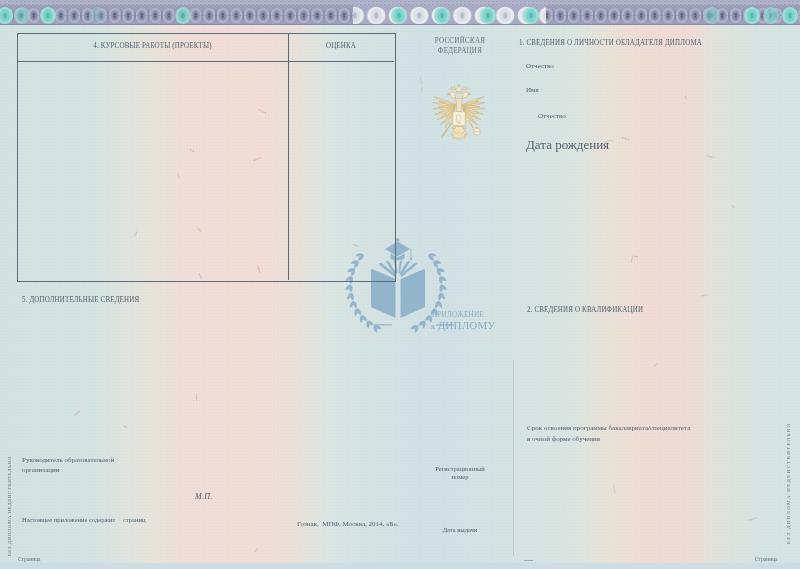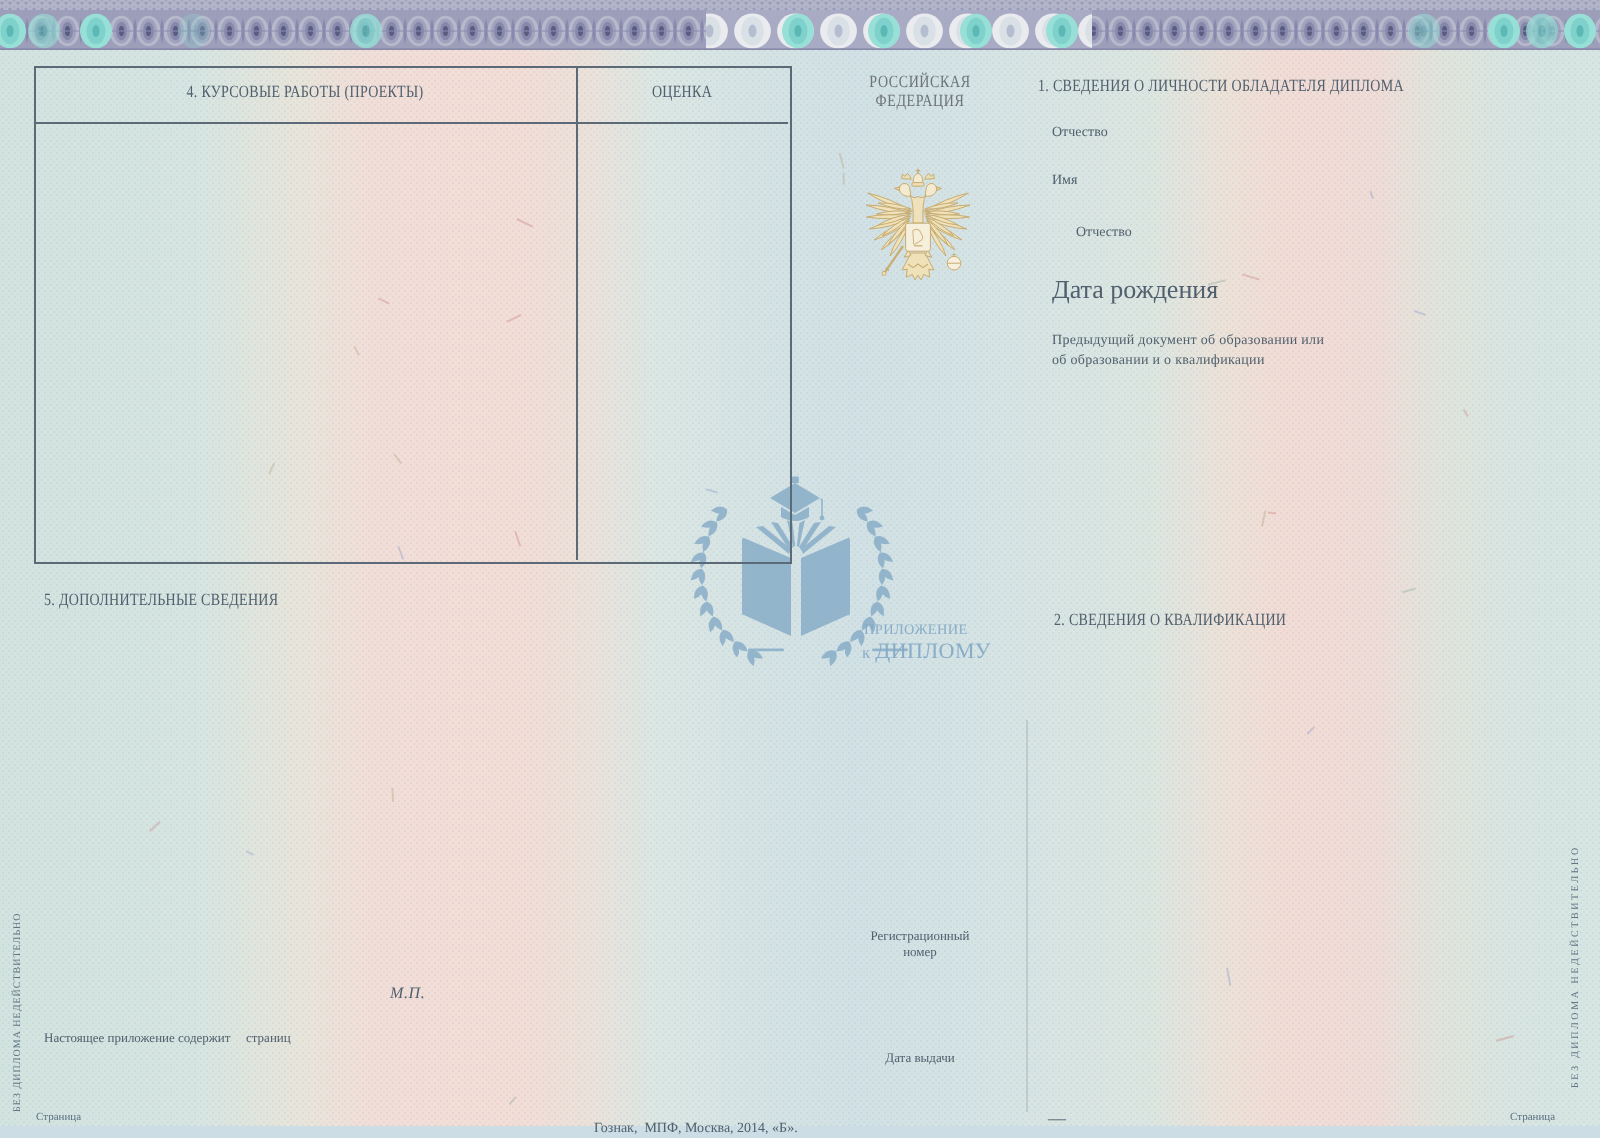--- a/index.html
+++ b/index.html
@@ -253,40 +253,41 @@
   <div class="t cap" style="left:519px;top:38px;font-size:7.5px;">1. СВЕДЕНИЯ О ЛИЧНОСТИ ОБЛАДАТЕЛЯ ДИПЛОМА</div>
 
   <div class="t" style="left:526px;top:62px;font-size:7px;">Отчество</div>
 
   <div class="t" style="left:526px;top:86px;font-size:7px;text-align:center;">Имя</div>
 
   <div class="t" style="left:526px;top:112px;font-size:7px;padding-left:12px;">Отчество</div>
 
   <div class="t" style="left:526px;top:137px;font-size:13px;">Дата рождения</div>
 
-  <div class="t" style="left:526px;top:165px;font-size:7px;line-height:10px;letter-spacing:0.15px;">Предыдущий документ об образовании или<br>об образовании и о квалификации</div>
 
   <div class="t cap" style="left:527px;top:305px;font-size:7.5px;">2. СВЕДЕНИЯ О КВАЛИФИКАЦИИ</div>
 
 
-
+  <div class="t" style="left:527px;top:423px;font-size:7px;line-height:10.5px;">Срок освоения программы бакалавриата/специалитета<br>в очной форме обучения</div>
+
+  <div class="t" style="left:22px;top:455px;font-size:7px;line-height:10px;">Руководитель образовательной<br>организации</div>
 
   <div class="t" style="left:195px;top:492px;font-size:8px;letter-spacing:0.3px;font-style:italic;">М.П.</div>
 
   <div class="t" style="left:22px;top:516px;font-size:6.5px;">Настоящее приложение содержит</div>
 
   <div class="t" style="left:123px;top:516px;font-size:6.5px;">страниц</div>
 
   <div class="t" style="left:18px;top:556px;font-size:5.5px;color:#5a7080;">Страница</div>
 
   <div class="t" style="left:425px;top:465px;width:70px;text-align:center;font-size:6.5px;line-height:8px;">Регистрационный<br>номер</div>
 
   <div class="t" style="left:425px;top:526px;width:70px;text-align:center;font-size:6.5px;">Дата выдачи</div>
 
-  <div class="t" style="left:297px;top:560px;font-size:7px;">Гознак,&nbsp; МПФ,&nbsp;Москва,&nbsp;2014,&nbsp;«Б».</div>
+  <div class="t" style="left:297px;top:520px;font-size:7px;">Гознак,&nbsp; МПФ,&nbsp;Москва,&nbsp;2014,&nbsp;«Б».</div>
 
   <div class="t" style="left:524px;top:554px;font-size:9px;">—</div>
 
   <div class="t" style="left:755px;top:556px;font-size:5.5px;color:#5a7080;">Страница</div>
 
   <div class="t" style="left:7px;top:556px;font-size:5px;color:#5f7382;transform:rotate(-90deg);transform-origin:0 0;letter-spacing:0.5px;">БЕЗ ДИПЛОМА НЕДЕЙСТВИТЕЛЬНО</div>
 
   <div class="t" style="left:786px;top:544px;font-size:5px;color:#5f7382;transform:rotate(-90deg);transform-origin:0 0;letter-spacing:1.3px;">БЕЗ ДИПЛОМА НЕДЕЙСТВИТЕЛЬНО</div>
 
   <div style="position:absolute;left:513px;top:360px;width:1px;height:196px;background:rgba(130,145,150,0.28);"></div>

